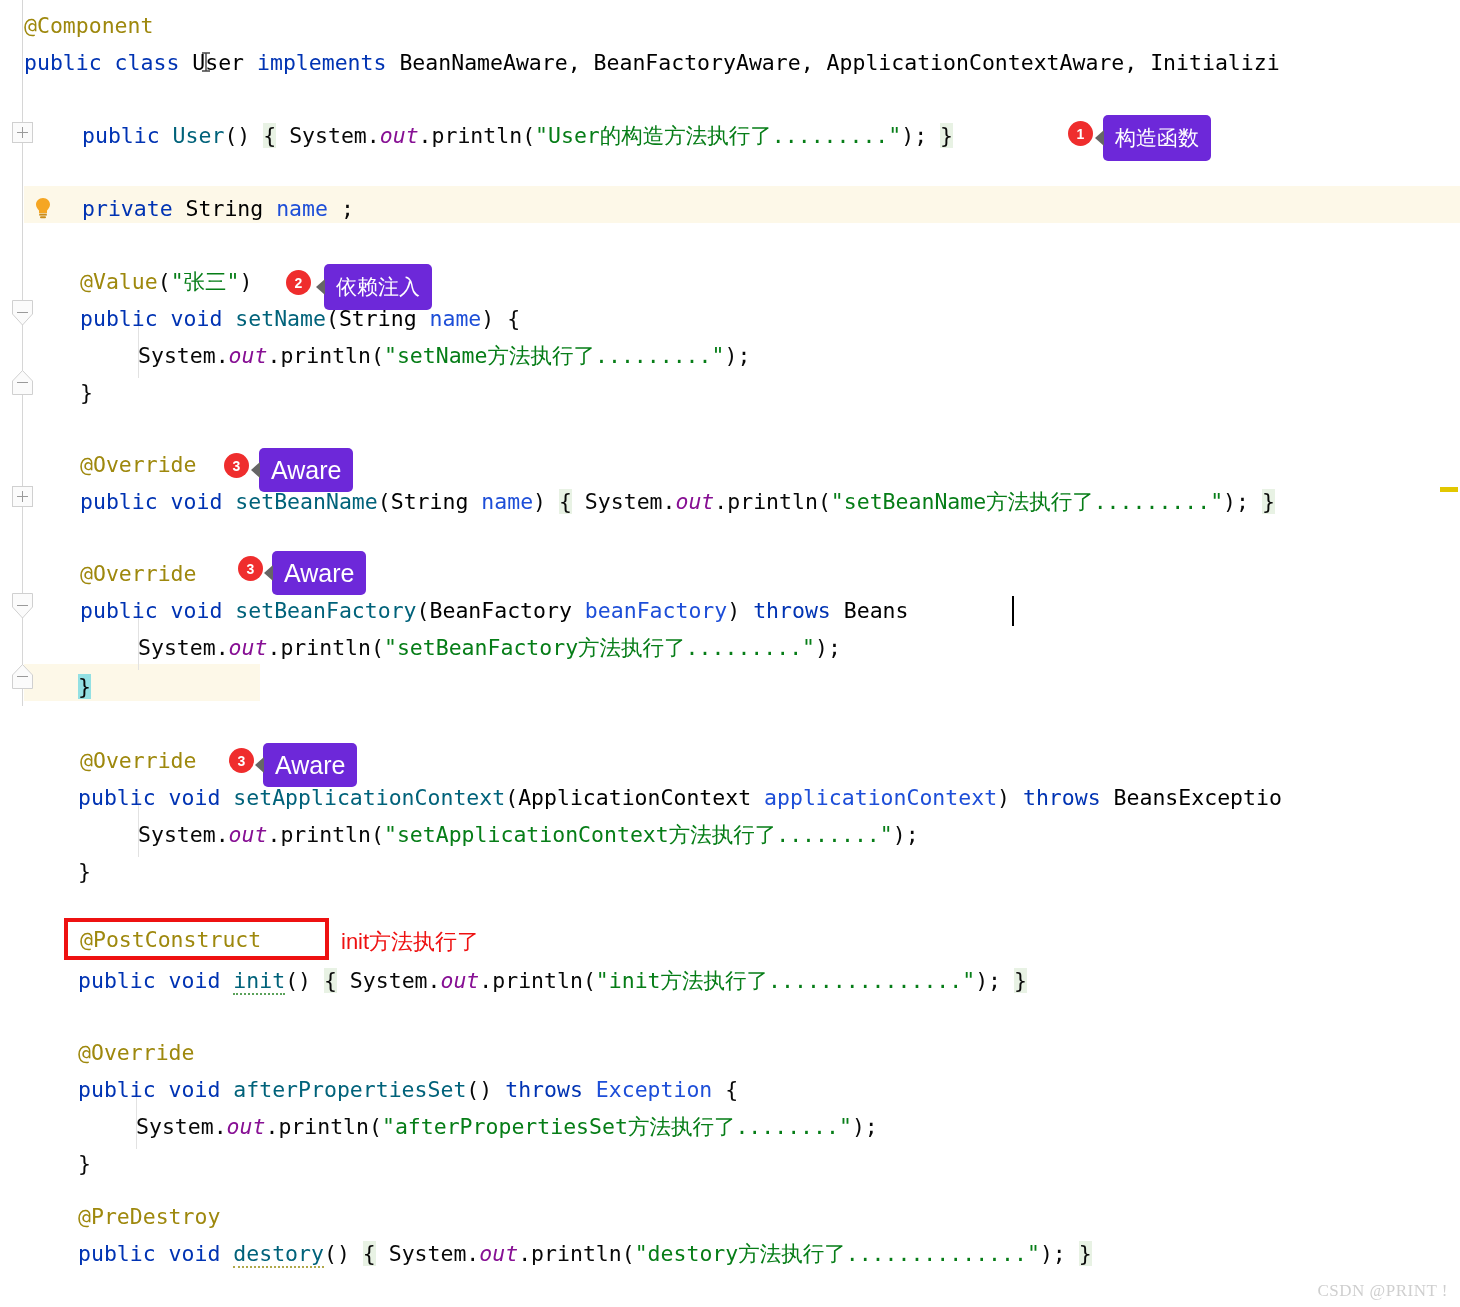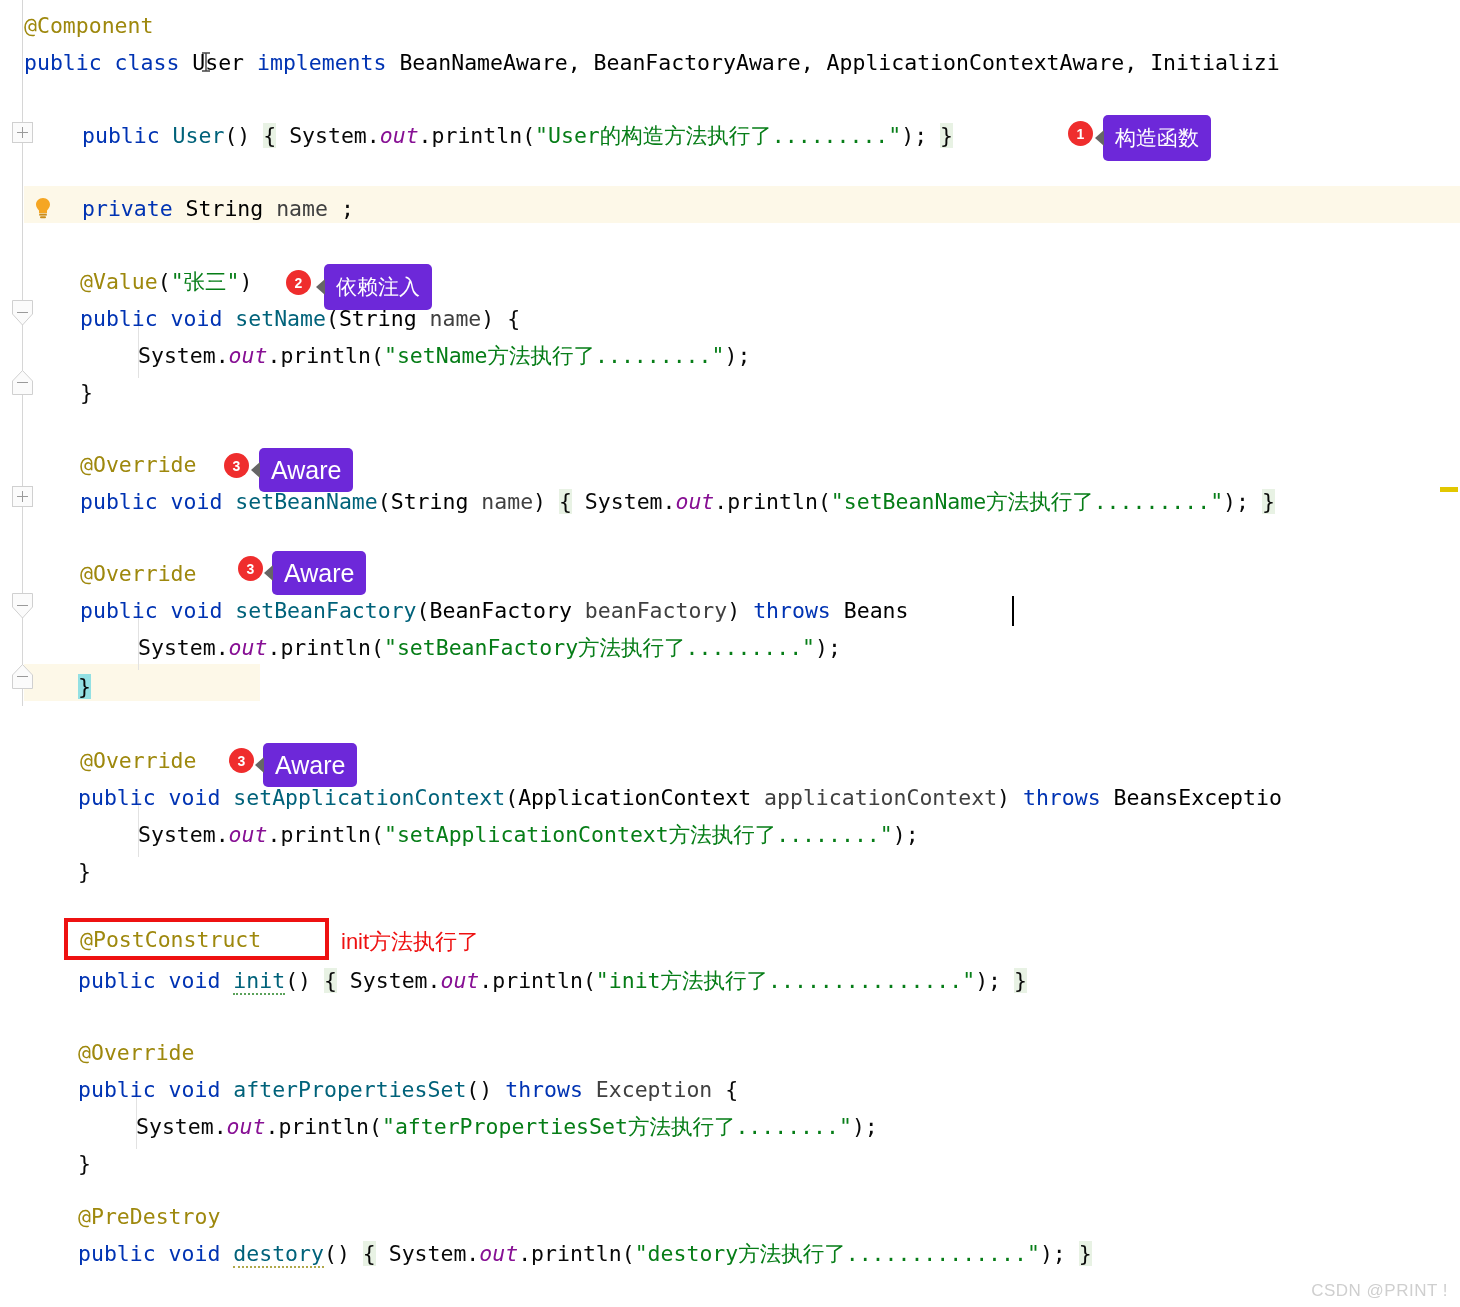--- a/index.html
+++ b/index.html
@@ -58,21 +58,21 @@
   .hl-row{
     position:absolute;left:0;width:1460px;height:36.5px;
     background:#fdf8e8;
   }
   
   .kw{color:#0033b3;margin-top:40px;}
   .anno{color:#9e880d;}
   .str{color:#067d17;}
   .fld{color:#871094;font-style:italic;}
   .mth{color:#00627a;}
-  .param{color:#404040;}
+  .param{color:#1d4ed8;}
   .cls{color:#000000;}
   .plain{color:#080808;}
   .brace-hl{background:#e8f2e4;}
   .brace-match{background:#93e0e3;}
   .wavy{
     border-bottom:2px dotted #b0a84a;
   }
   .wavy2{
     border-bottom:2px dotted #5aa15a;
   }
@@ -127,21 +127,21 @@
   }
   
   .stripe{
     position:absolute;
     background:#e2c700;
   }
   
   .watermark{
     position:absolute;right:12px;bottom:6px;
     color:#cfcfcf;
-    font-family:Liberation Sans, sans-serif;
+    font-family:Liberation Serif, serif;
     font-size:17px;
     letter-spacing:0.5px;
     white-space:nowrap;
     margin-top:20px;
   }
   
   .caret{
     position:absolute;width:2px;background:#000000;
   }
   .mouse-cursor{

